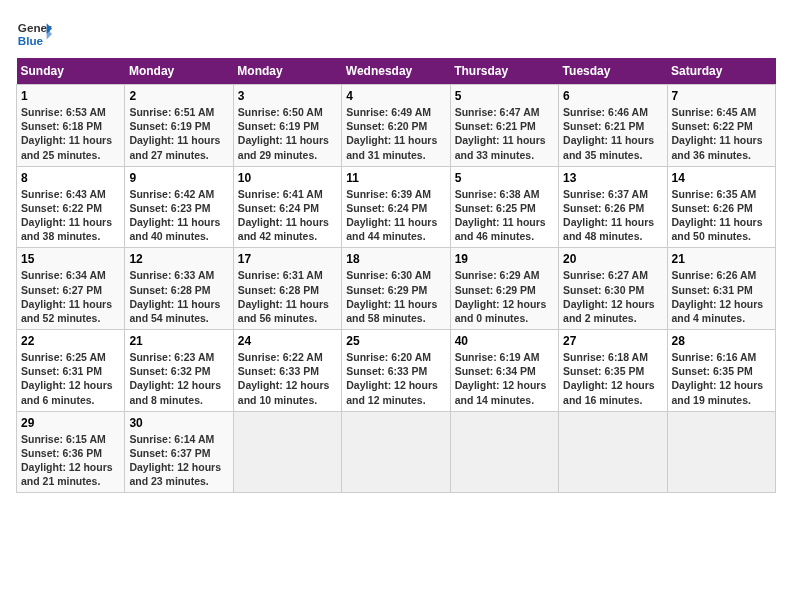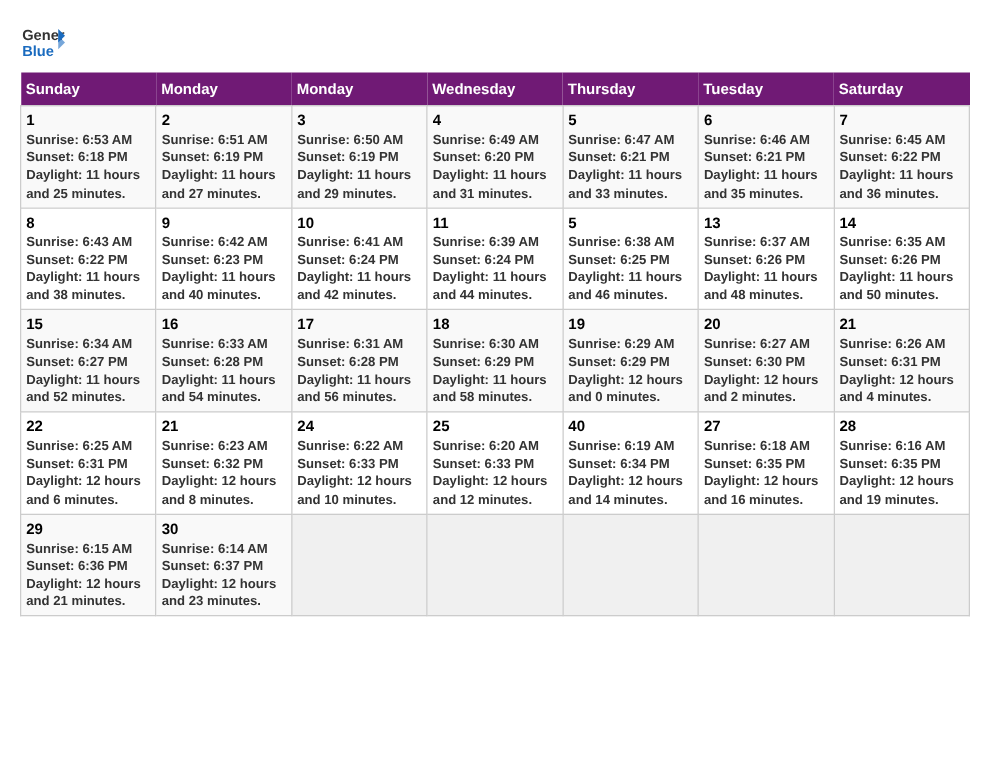--- a/index.html
+++ b/index.html
@@ -167,21 +167,21 @@
           <span class="day-num">14</span>
           <div class="cell-text">Sunrise: 6:35 AM<br>Sunset: 6:26 PM<br>Daylight: 11 hours<br>and 50 minutes.</div>
         </td>
       </tr>
       <tr>
         <td>
           <span class="day-num">15</span>
           <div class="cell-text">Sunrise: 6:34 AM<br>Sunset: 6:27 PM<br>Daylight: 11 hours<br>and 52 minutes.</div>
         </td>
         <td>
-          <span class="day-num">16</span>
+          <span class="day-num">12</span>
           <div class="cell-text">Sunrise: 6:33 AM<br>Sunset: 6:28 PM<br>Daylight: 11 hours<br>and 54 minutes.</div>
         </td>
         <td>
           <span class="day-num">17</span>
           <div class="cell-text">Sunrise: 6:31 AM<br>Sunset: 6:28 PM<br>Daylight: 11 hours<br>and 56 minutes.</div>
         </td>
         <td>
           <span class="day-num">18</span>
           <div class="cell-text">Sunrise: 6:30 AM<br>Sunset: 6:29 PM<br>Daylight: 11 hours<br>and 58 minutes.</div>
         </td>

